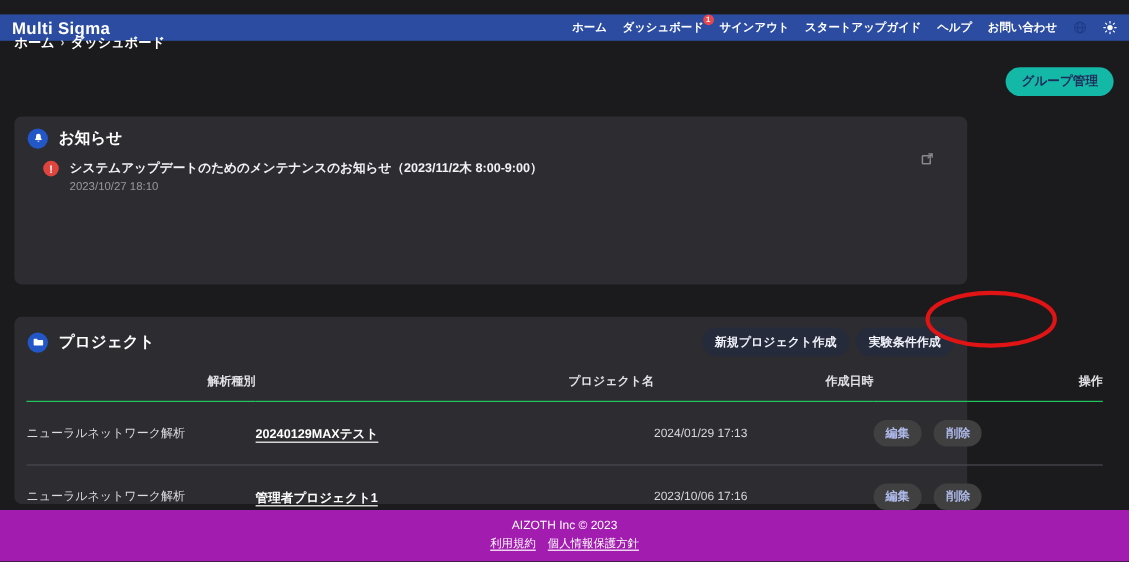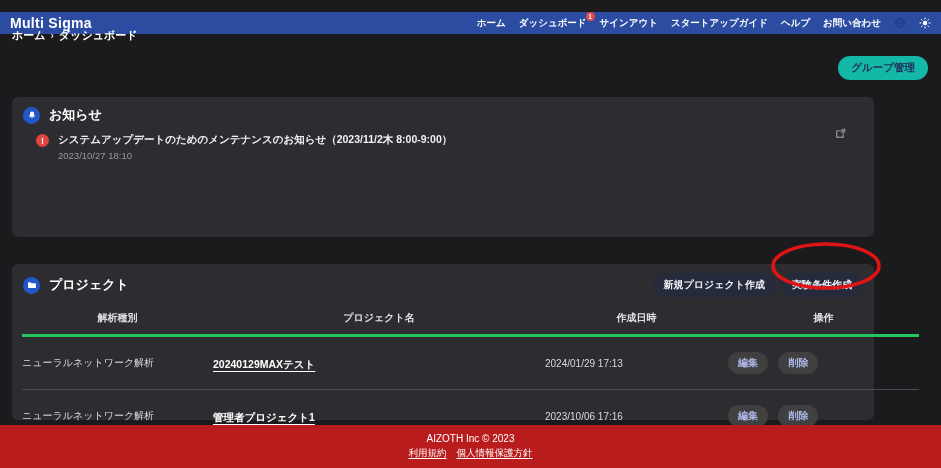--- a/index.html
+++ b/index.html
@@ -39,21 +39,21 @@
   
   .group-btn {
     position:absolute; top:56px; right:13px; background:#14b8a6; color:#1f2b5b;
     border:none; border-radius:13px; padding:5px 13px; font-size:10.5px;
     font-weight:700; cursor:pointer;
     font-family:"Liberation Sans","DejaVu Sans",sans-serif;
   }
 
   
   .panel {
-    position:absolute; left:12px; width:862px; background:#2d2d31;
+    position:absolute; left:12px; width:794px; background:#2d2d31;
     border-radius:6px;
   }
   .panel-announce { top:97px; height:140px; }
   .panel-projects { top:264px; height:156px; }
   .panel-header {
     display:flex; align-items:center; gap:9px; padding:9px 11px 7px;
   }
   .icon-circle {
     width:17px; height:17px; border-radius:50%; background:#2356c7;
     display:flex; align-items:center; justify-content:center; flex:none;
@@ -85,43 +85,43 @@
     padding:5px 11px; font-size:10px; font-weight:600; cursor:pointer;
     white-space:nowrap; font-family:"Liberation Sans","DejaVu Sans",sans-serif;
   }
 
   
   table {
     width:897px; margin:2px 10px 0; border-collapse:collapse; table-layout:fixed;
   }
   col.c1{width:191px;} col.c2{width:332px;} col.c3{width:183px;} col.c4{width:191px;}
   th {
-    text-align:center; font-size:10px; font-weight:700; color:#e2e2e6;
-    padding:5px 0 9px; border-bottom:3px solid #22c55e;
+    text-align:right; font-size:10px; font-weight:700; color:#e2e2e6;
+    padding:5px 0 9px; border-bottom:1px solid #22c55e;
   }
   td { padding:15px 0; border-bottom:1px solid #4a4a50; vertical-align:middle; }
   .cell-type { font-size:10px; color:#dcdce0; }
   .cell-date { font-size:10px; color:#d8d8dc; }
   .proj-link {
     color:#fff; font-weight:700; font-size:10.5px; text-decoration:underline;
     text-underline-offset:3px; cursor:pointer;
   }
   .row-btn {
     background:#404040; color:#aeb9ea; border:none; border-radius:11px;
     padding:4px 10px; font-size:10px; font-weight:700; cursor:pointer;
     margin-right:6px; font-family:"Liberation Sans","DejaVu Sans",sans-serif;
   }
 
   
   .annotation { position:absolute; left:769px; top:240px; pointer-events:none; }
 
   
   .footer {
     position:absolute; bottom:0; left:0; width:941px; height:43px;
-    background:#b91c1c; display:flex; flex-direction:column; align-items:center;
+    background:#a21caf; display:flex; flex-direction:column; align-items:center;
     justify-content:center; gap:3px;
   }
   .footer-copy { font-size:10px; color:#fff; }
   .footer-links { display:flex; gap:10px; }
   .footer-link {
     font-size:9.5px; color:#fff; text-decoration:underline;
     text-underline-offset:2px; cursor:pointer;
   }
 </style>
 </head>

